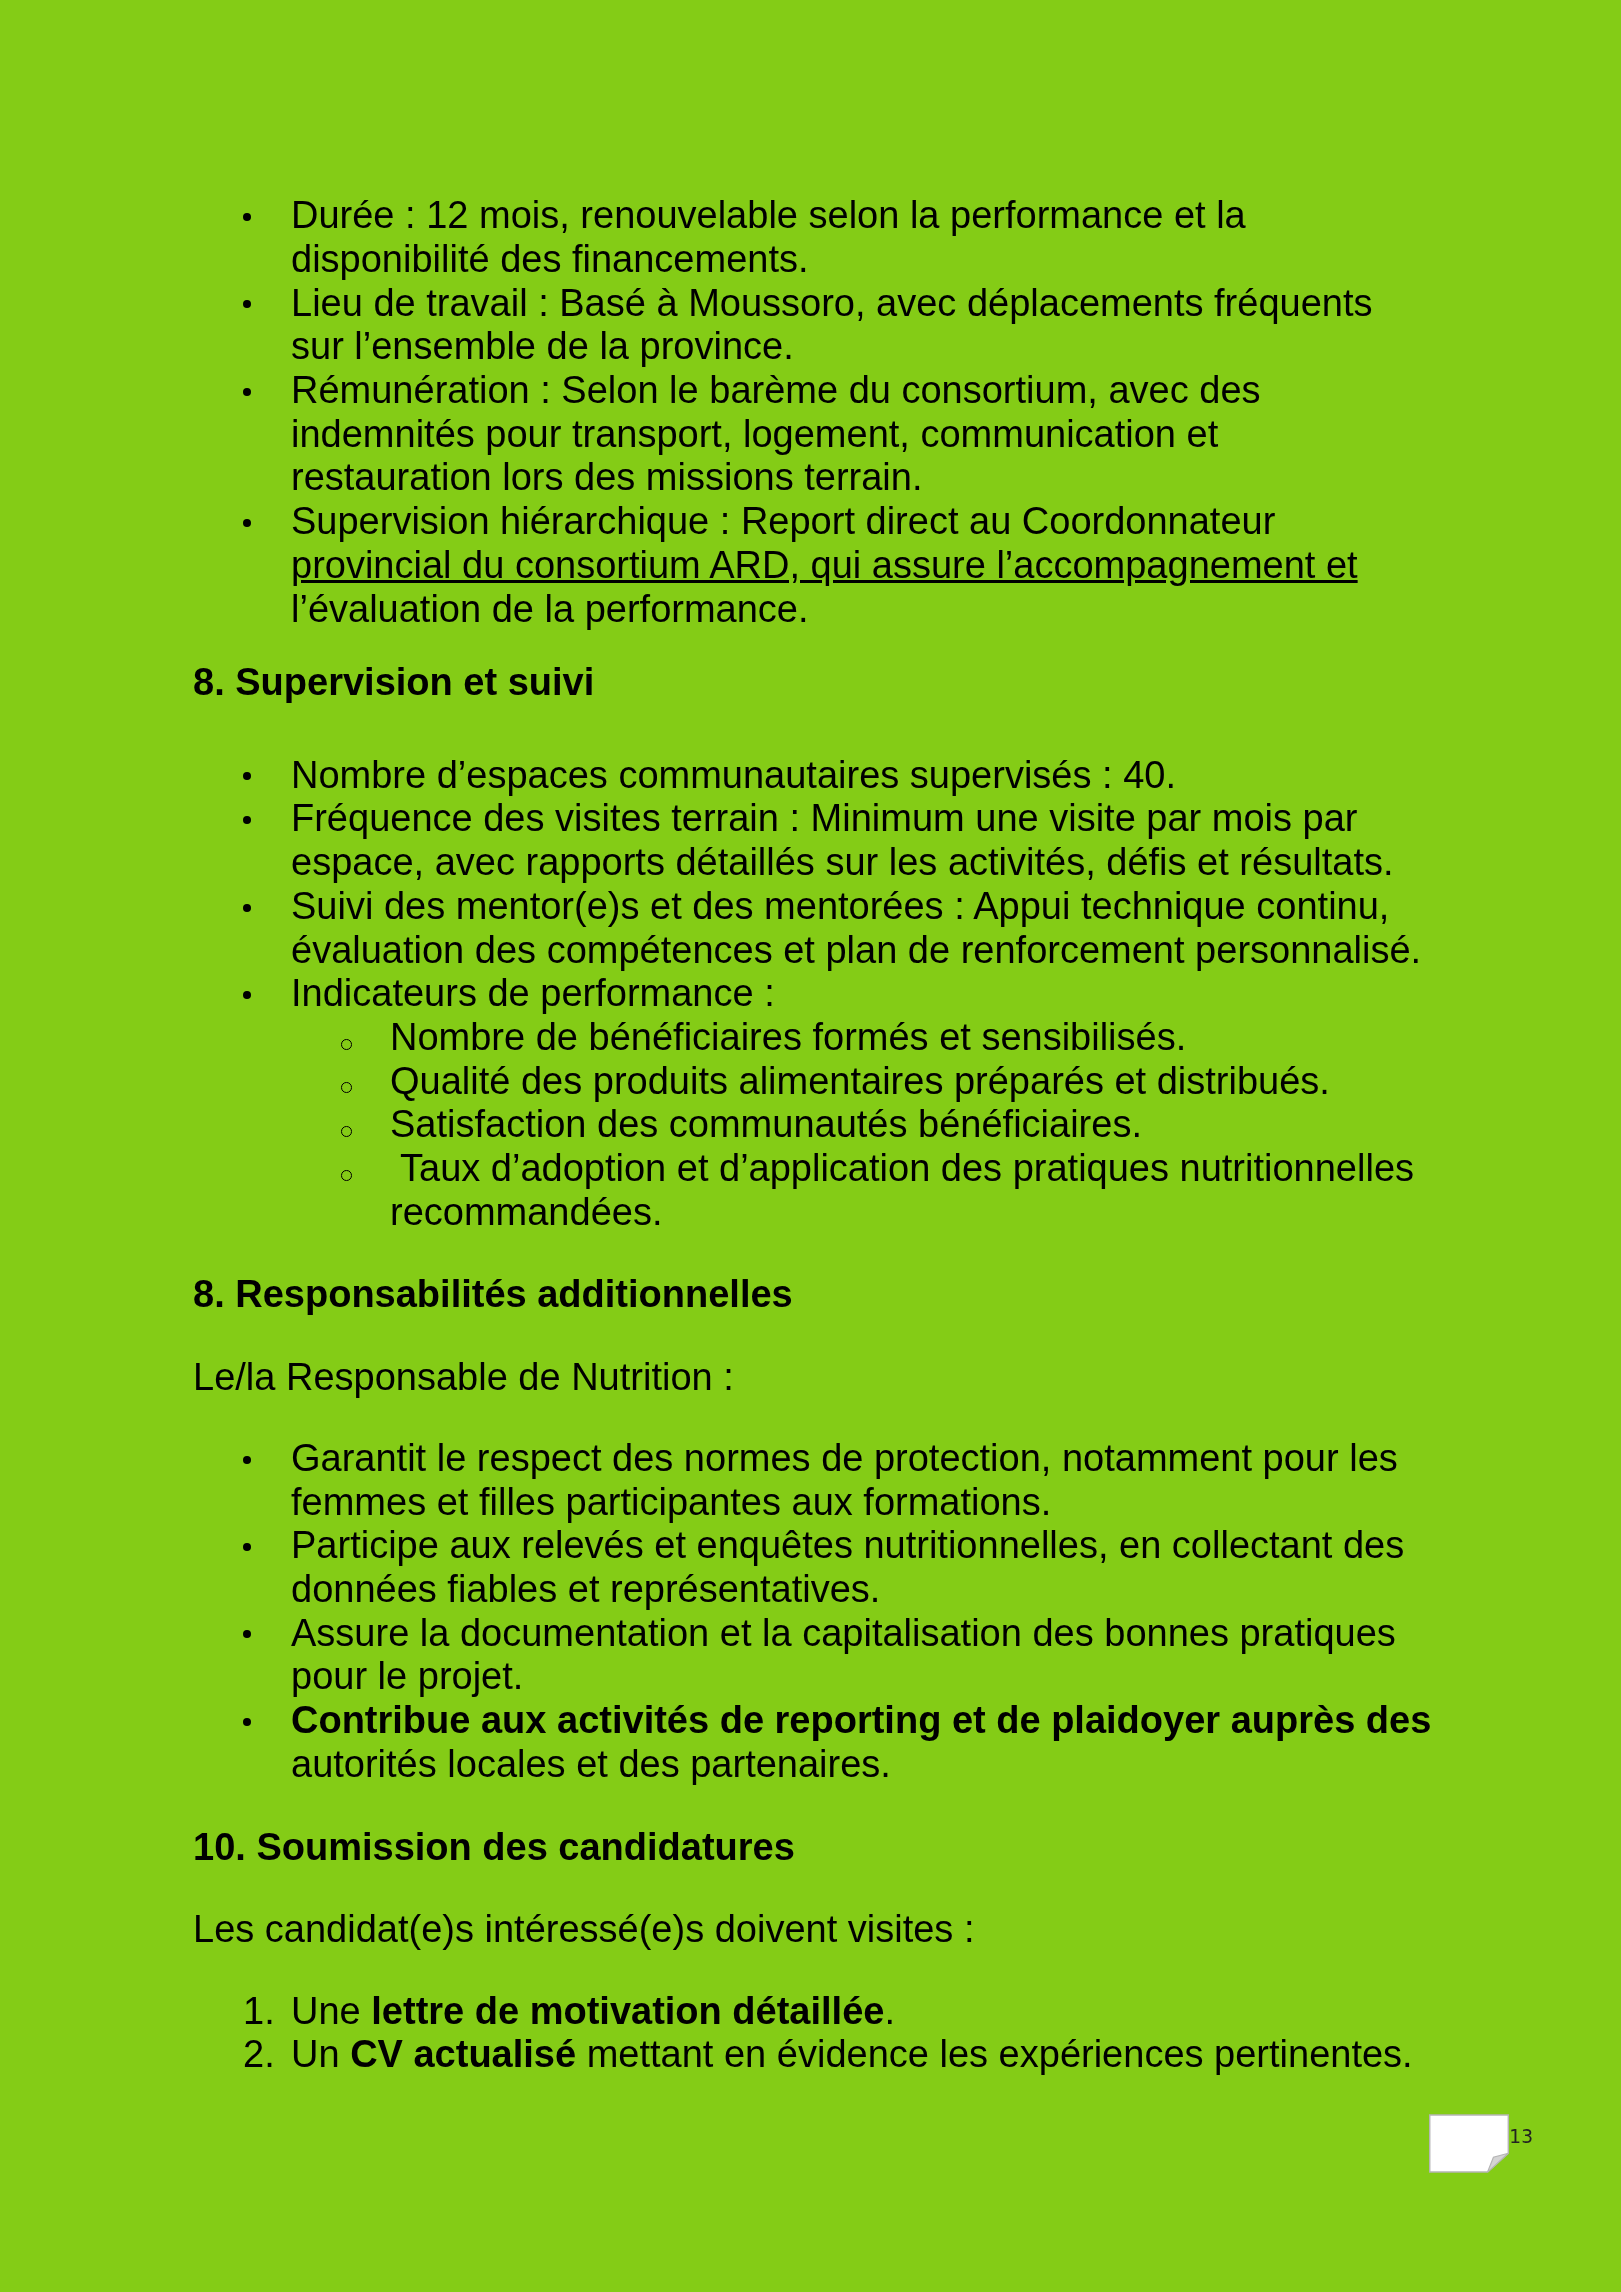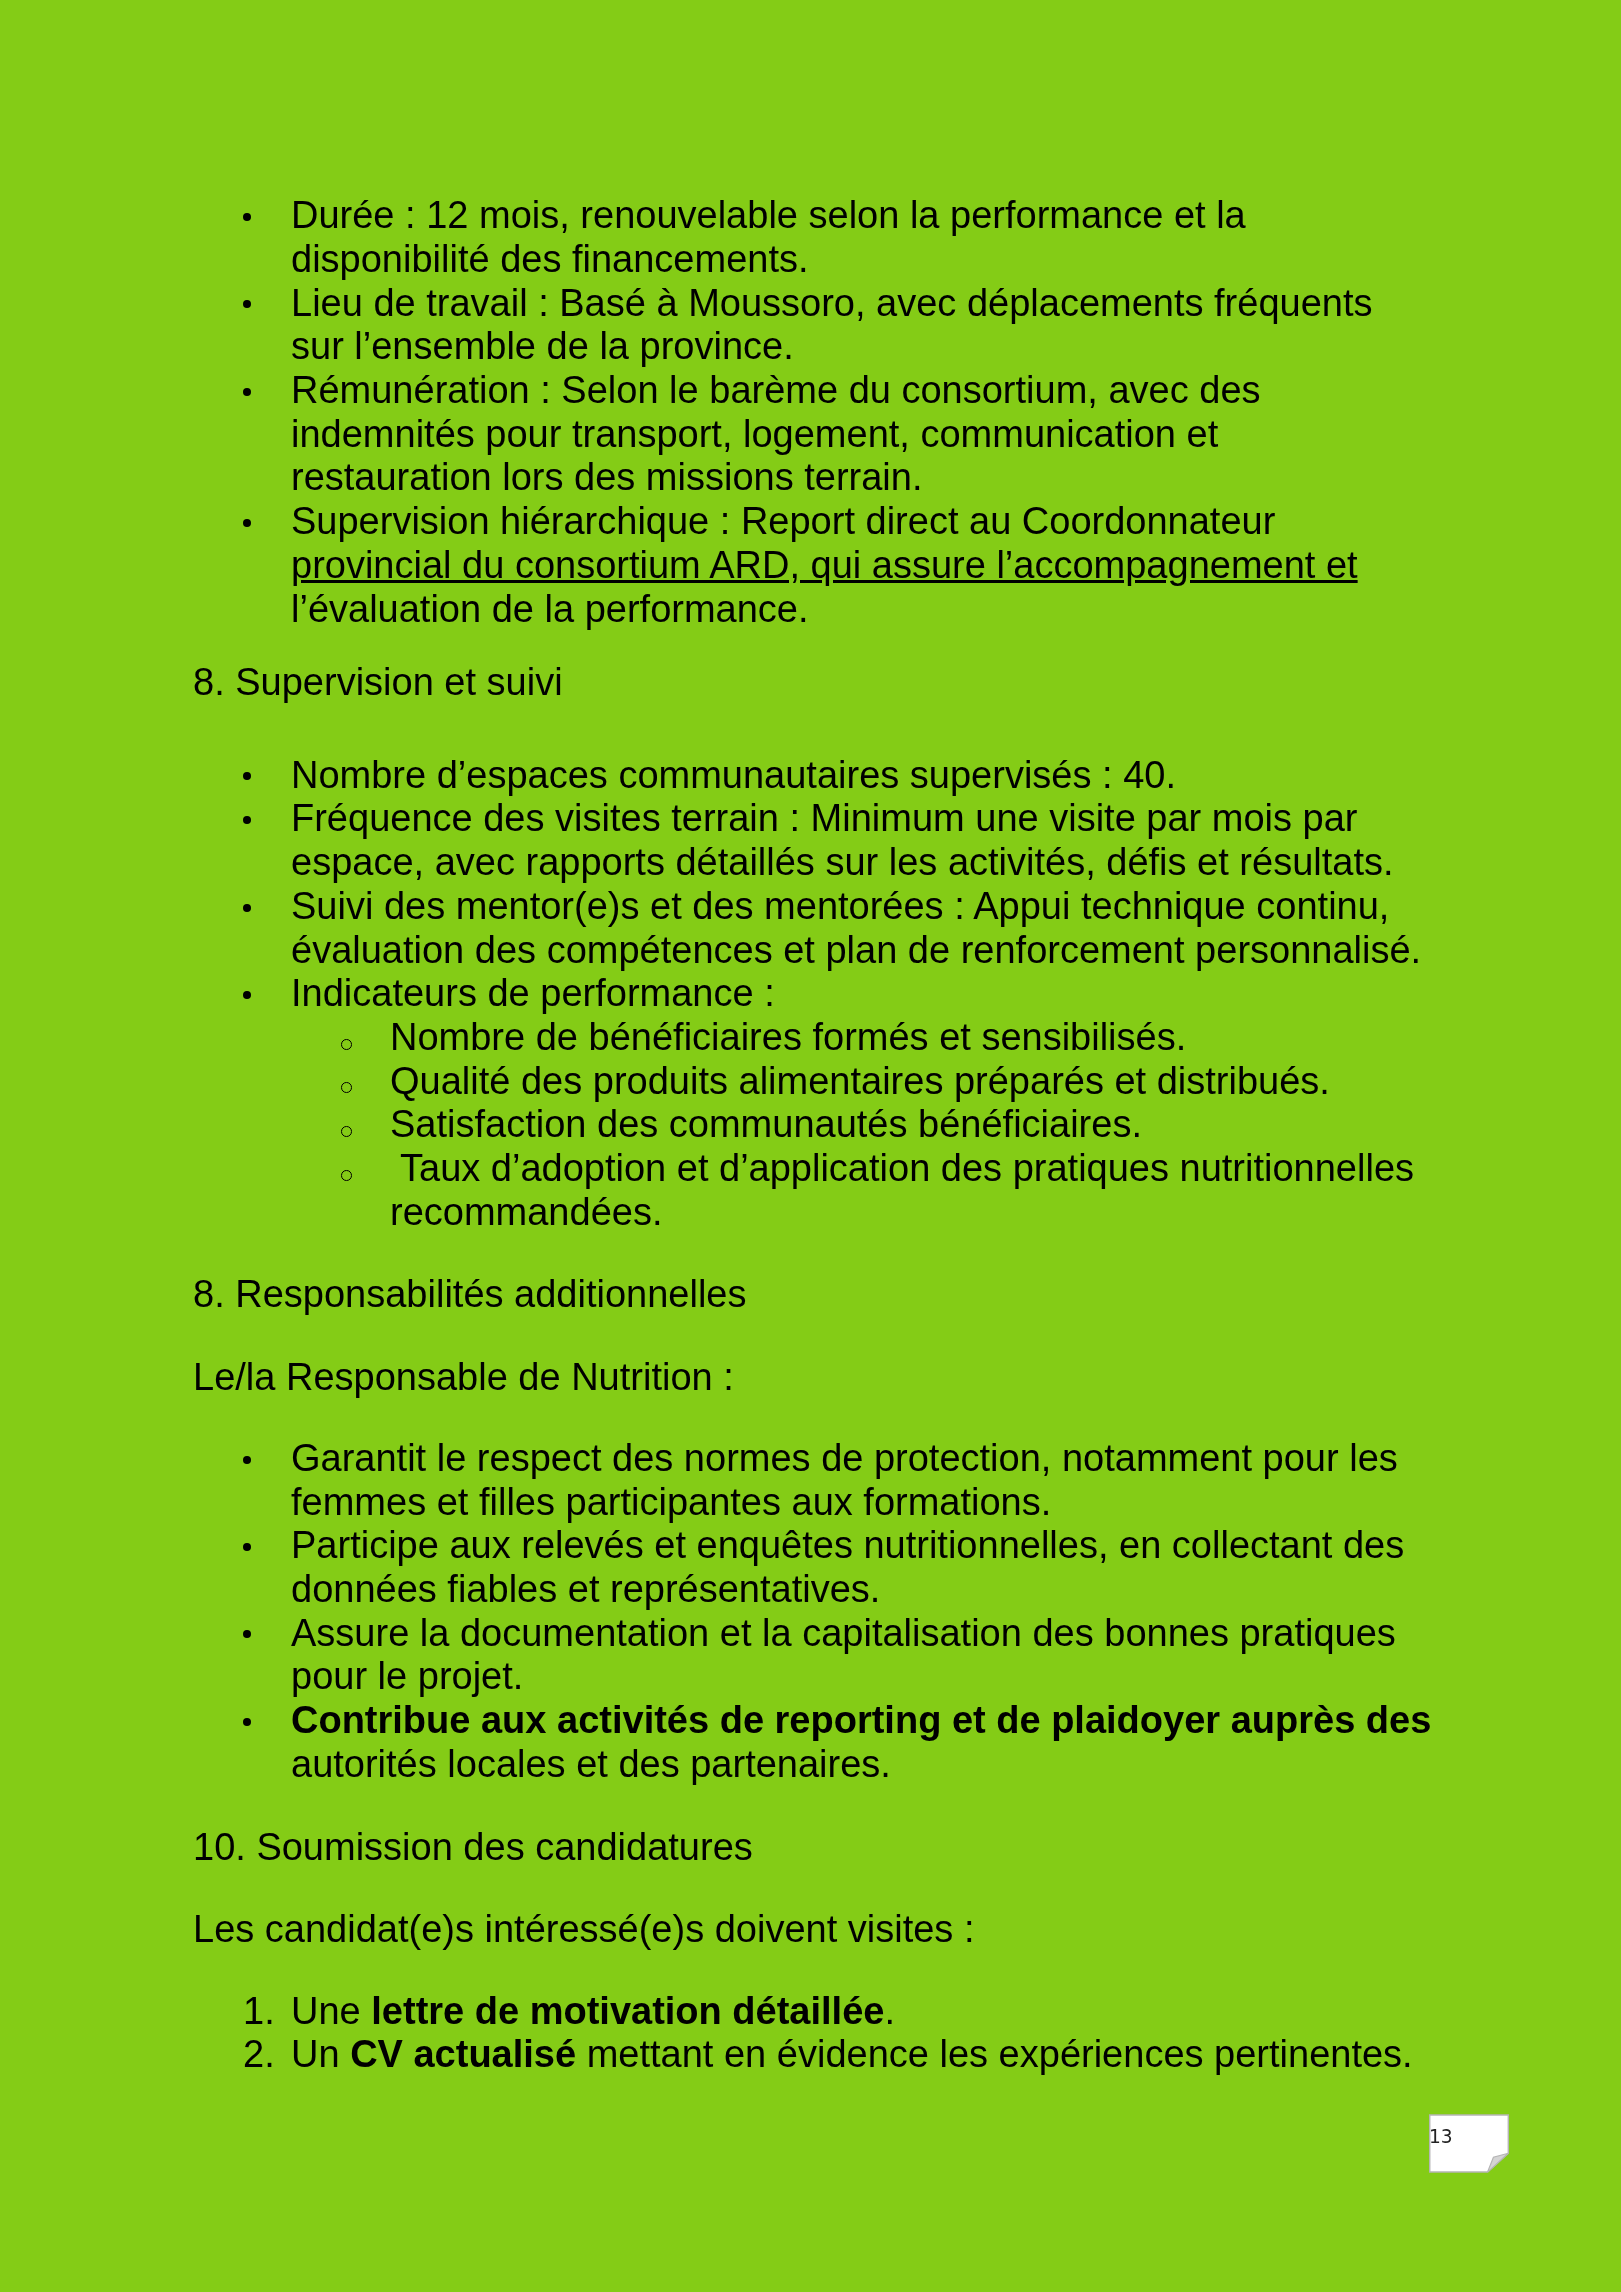--- a/index.html
+++ b/index.html
@@ -13,21 +13,21 @@
     color: #000000;
     padding-left: 27px;
   }
   .ln {
     position: absolute;
     font-size: 38px;
     line-height: 44px;
     height: 44px;
     white-space: nowrap;
   }
-  .hd { font-weight: normal; text-align: center; }
+  .hd { font-weight: bold; text-align: center; }
   .dot {
     position: absolute;
     width: 7.8px; height: 7.8px;
     border-radius: 50%;
     background: #000;
   }
   .ring {
     position: absolute;
     width: 10.8px; height: 10.8px;
     border-radius: 50%;
@@ -37,21 +37,21 @@
   b { font-weight: bold; }
   #page-box {
     position: absolute;
     left: 1429px; top: 2114px;
     width: 80px; height: 59px;
   }
   #page-box svg { position: absolute; left: 0; top: 0; }
   #page-num {
     position: absolute;
     left: 0; width: 104px; top: 11.8px;
-    text-align: left;
+    text-align: right;
     font-family: "DejaVu Sans", sans-serif;
     font-size: 18.6px;
     line-height: 21.6px;
     height: 17.6px;
     overflow: hidden;
     color: #222;
   }
 </style>
 </head>
 <body>

